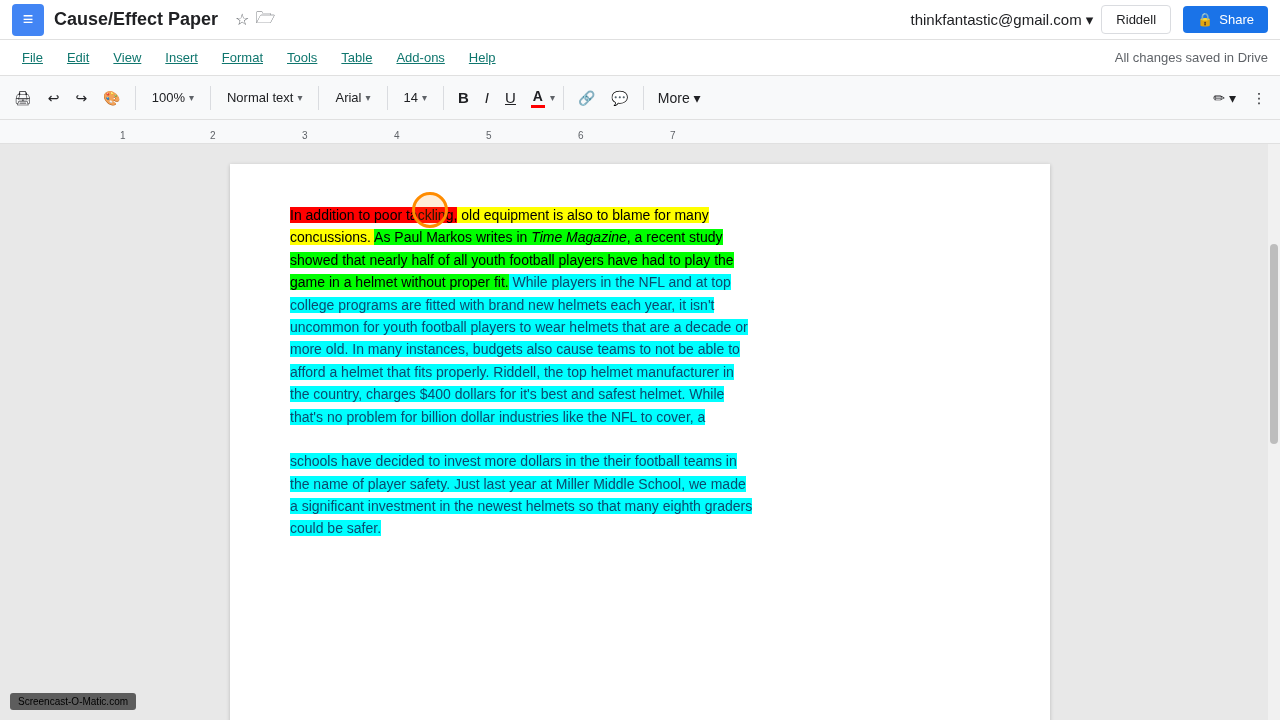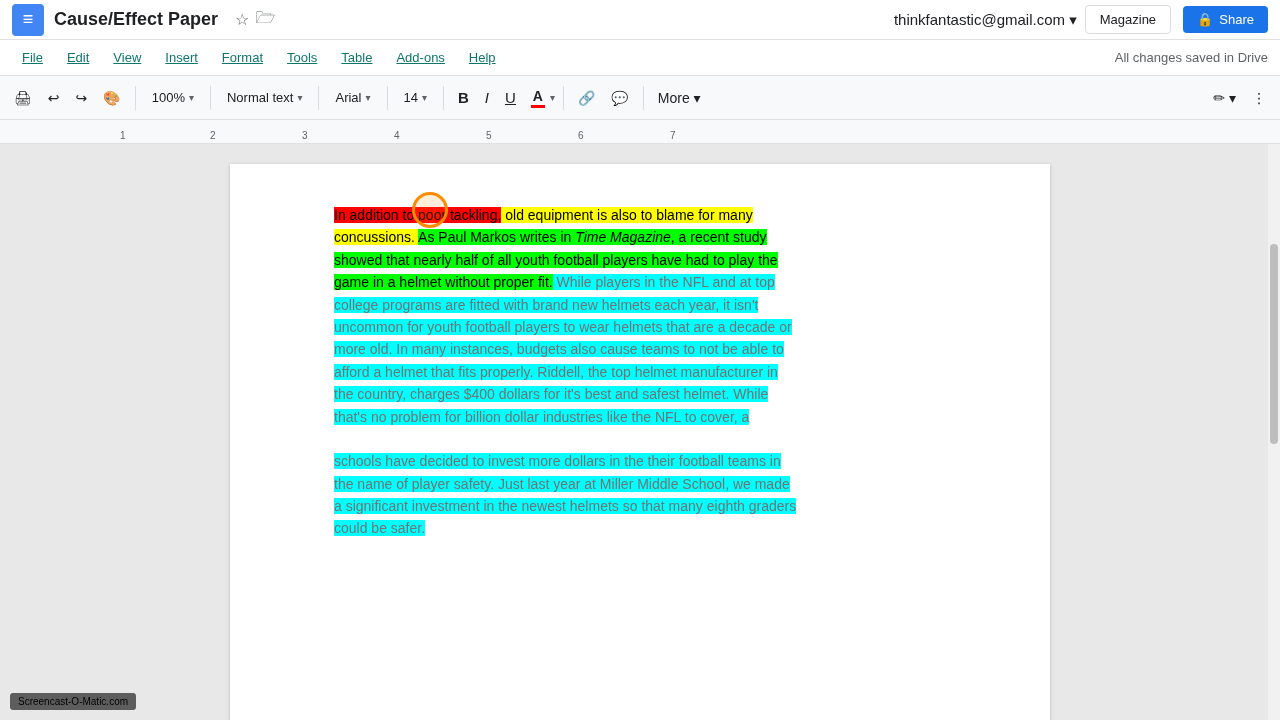--- a/index.html
+++ b/index.html
@@ -155,21 +155,20 @@
       width: 820px;
       min-height: 600px;
       box-shadow: 0 1px 4px rgba(0,0,0,0.2);
       padding: 40px 60px;
     }
     #doc-content {
       font-family: Arial, sans-serif;
       font-size: 14px;
       line-height: 1.6;
       color: #000;
-      margin-left: 44px;
     }
 
     
     #scrollbar {
       position: fixed;
       right: 0;
       top: 144px;
       width: 12px;
       height: calc(720px - 144px);
       background: #f1f1f1;
@@ -191,21 +190,21 @@
       background: rgba(0,0,0,0.6);
       color: #000000;
       font-size: 10px;
       padding: 3px 8px;
       border-radius: 3px;
     }
 
     
     .hl-red { background-color: #ff0000; color: #000; }
     .hl-yellow { background-color: #ffff00; color: #000; }
-    .hl-cyan { background-color: #00ffff; color: #737373; }
+    .hl-cyan { background-color: #00ffff; color: #0c4a6e; }
     .hl-green { background-color: #00ff00; color: #000; }
 
     
     #cursor-circle {
       position: fixed;
       width: 36px; height: 36px;
       border-radius: 50%;
       border: 3px solid #ff8c00;
       background: rgba(255,140,0,0.15);
       pointer-events: none;
@@ -219,21 +218,21 @@
 
 <div id="title-bar">
   <div id="app-icon">
     <span>≡</span>
   </div>
   <span id="doc-title">Cause/Effect Paper</span>
   <span id="star-icon">☆</span>
   <span id="folder-icon">🗁</span>
   <span id="saved-status"></span>
   <span id="user-email">thinkfantastic@gmail.com ▾</span>
-  <button id="comments-btn">Magazine</button>
+  <button id="comments-btn">Riddell</button>
   <button id="share-btn">
     <span>🔒</span>
     <span>Share</span>
   </button>
 </div>
 
 <div id="menu-bar">
   <span class="menu-item">File</span>
   <span class="menu-item">Edit</span>
   <span class="menu-item">View</span>

